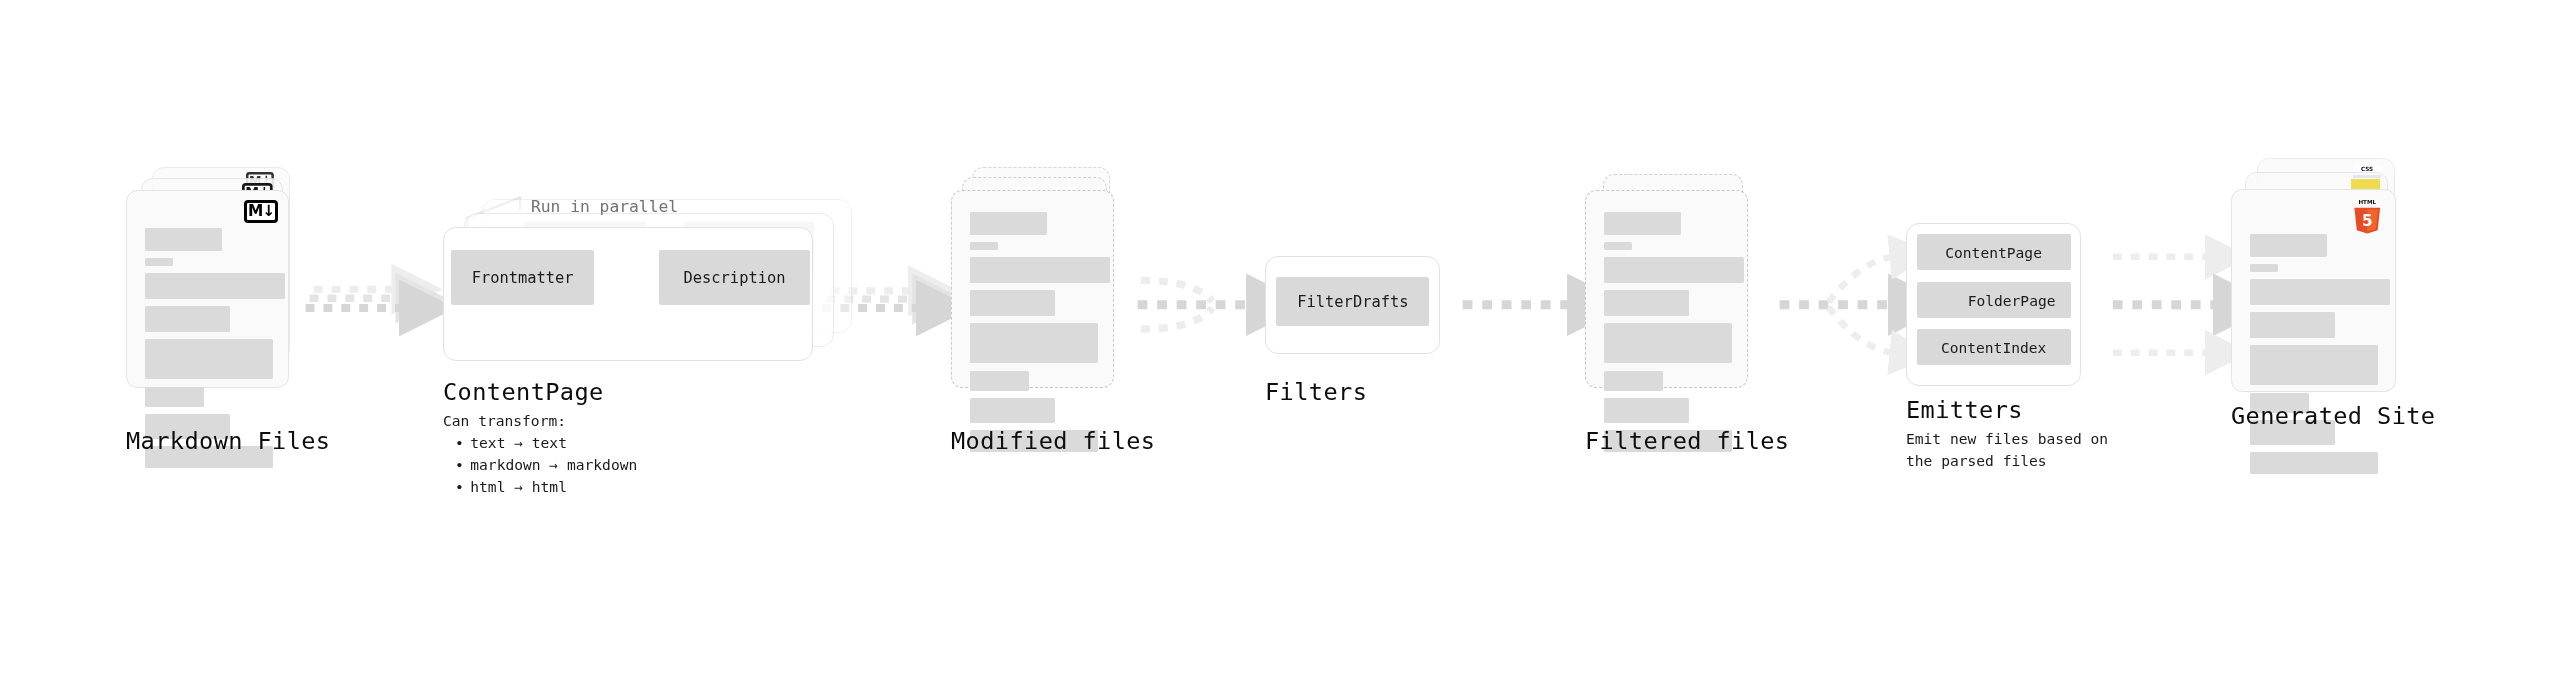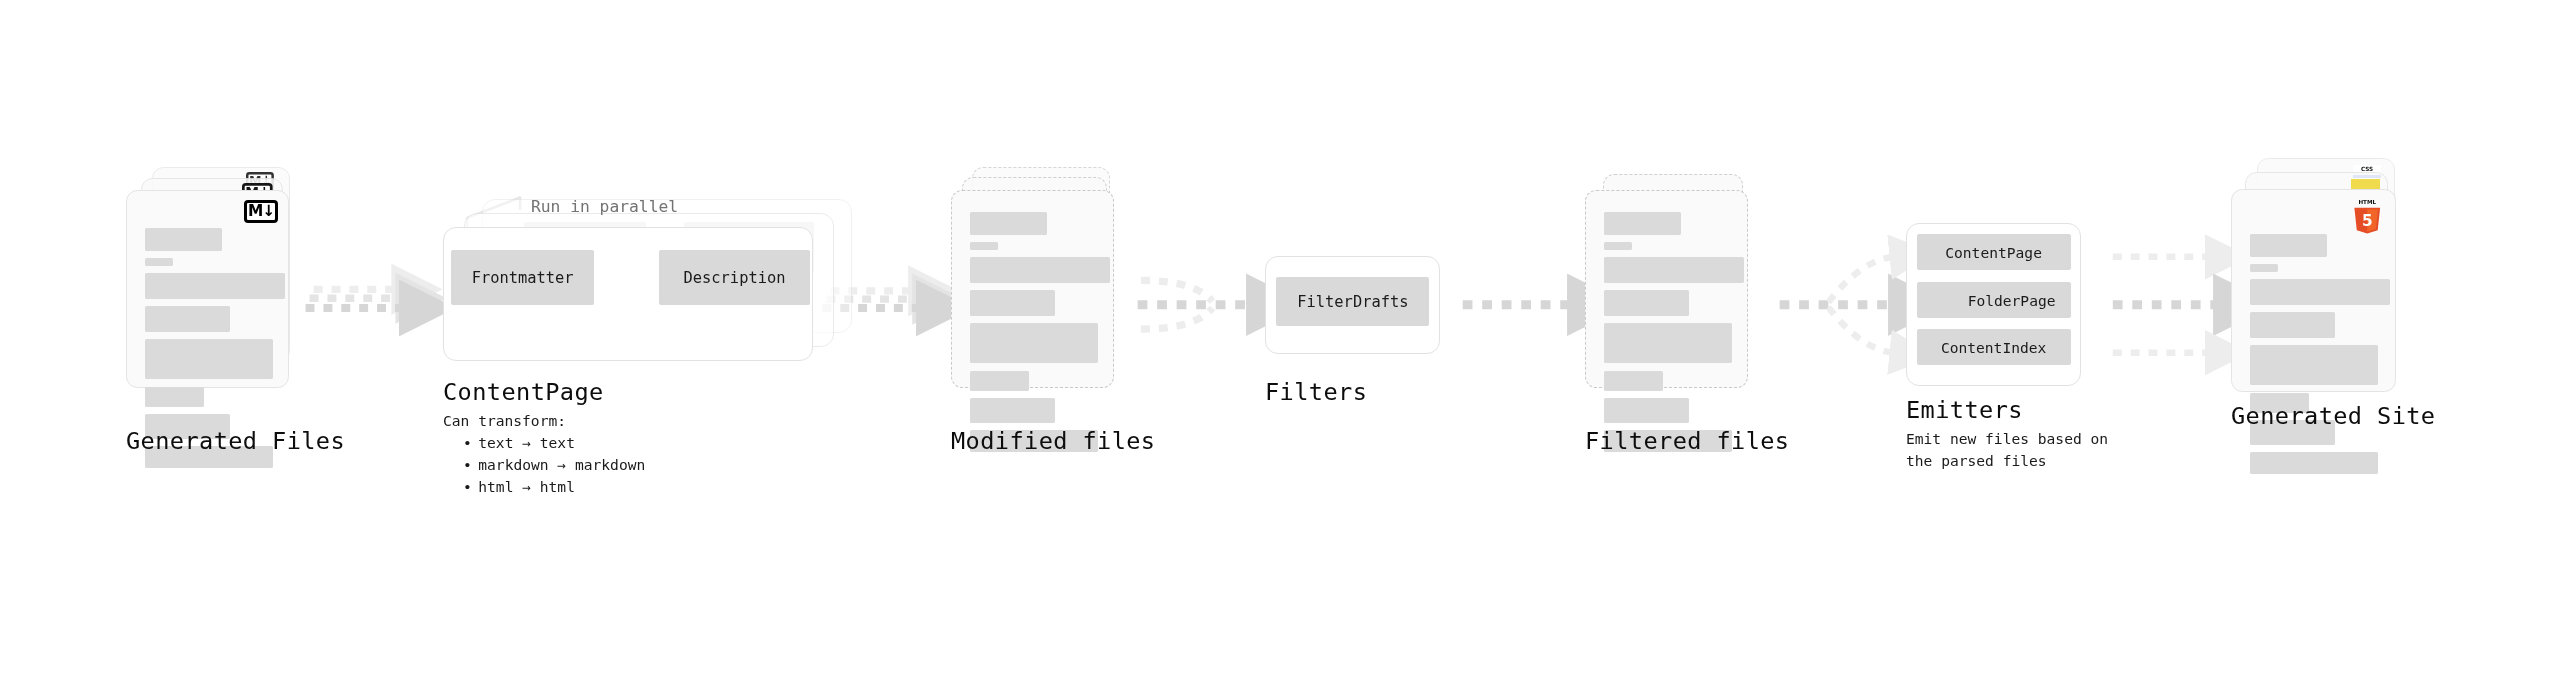--- a/index.html
+++ b/index.html
@@ -227,42 +227,42 @@
           <div class="bar" style="width:140px;height:26px;"></div>
           <div class="bar" style="width:85px;height:26px;"></div>
           <div class="bar" style="width:128px;height:40px;"></div>
           <div class="bar" style="width:59px;height:20.3px;"></div>
           <div class="bar" style="width:85px;height:24.4px;"></div>
           <div class="bar" style="width:128px;height:22px;"></div>
         </div>
       </div>
     </div>
   </div>
-  <div class="caption-title" style="left:126px; top:427px;">Generated Files</div>
+  <div class="caption-title" style="left:126px; top:427px;">Markdown Files</div>
 
   <div class="node" style="left:443px; top:199px;">
 
     <div class="pbox back2" style="left:39px; top:0px; width:370px; height:134px;"></div>
     <div class="pill ghost" style="left:81px; top:23px; width:122px; height:52px;">Frontmatter</div>
     <div class="pill ghost" style="left:241px; top:23px; width:130px; height:52px;">Description</div>
 
     <div class="pbox back1" style="left:21px; top:14px; width:370px; height:134px;"></div>
     <div class="pill ghost" style="left:63px; top:37px; width:122px; height:52px;">Frontmatter</div>
     <div class="pill ghost" style="left:223px; top:37px; width:130px; height:52px;">Description</div>
 
     <div class="pbox" style="left:0px; top:28.4px; width:370px; height:134px;"></div>
     <div class="pill" style="left:8.1px; top:51px; width:143px; height:55px;">Frontmatter</div>
     <div class="pill" style="left:216px; top:51px; width:151px; height:55px;">Description</div>
   </div>
 
   <div class="annot" style="left:531px; top:197px;">Run in parallel</div>
 
   <div class="caption-title" style="left:443px; top:378px;">ContentPage</div>
   <div class="caption-sub" style="left:443px; top:410px;">Can transform:</div>
-  <ul class="caption-list" style="left:455px; top:432px;margin-left:8px;">
+  <ul class="caption-list" style="left:455px; top:432px;">
     <li><span class="bullet">•</span><span>text → text</span></li>
     <li><span class="bullet">•</span><span>markdown → markdown</span></li>
     <li><span class="bullet">•</span><span>html → html</span></li>
   </ul>
 
   <div class="node" style="left:951px; top:167px;">
     <div class="doc-stack" style="width:187px; height:236px;">
       <div class="doc-card dashed back2" style="left:21px; top:0px; width:138px; height:195px;"></div>
       <div class="doc-card dashed back1" style="left:11.4px; top:9.8px; width:145px; height:195px;"></div>
       <div class="doc-card dashed" style="left:0px; top:23px; width:163px; height:198px;">

